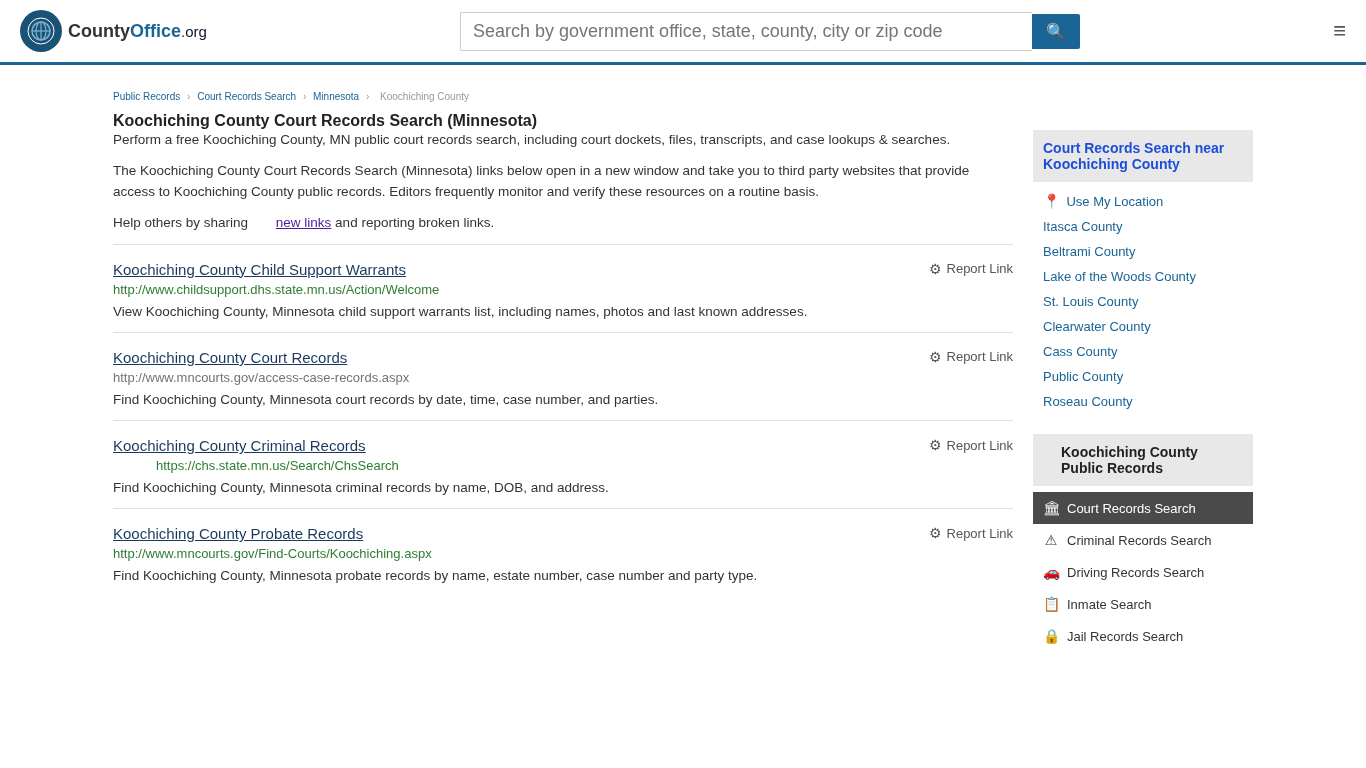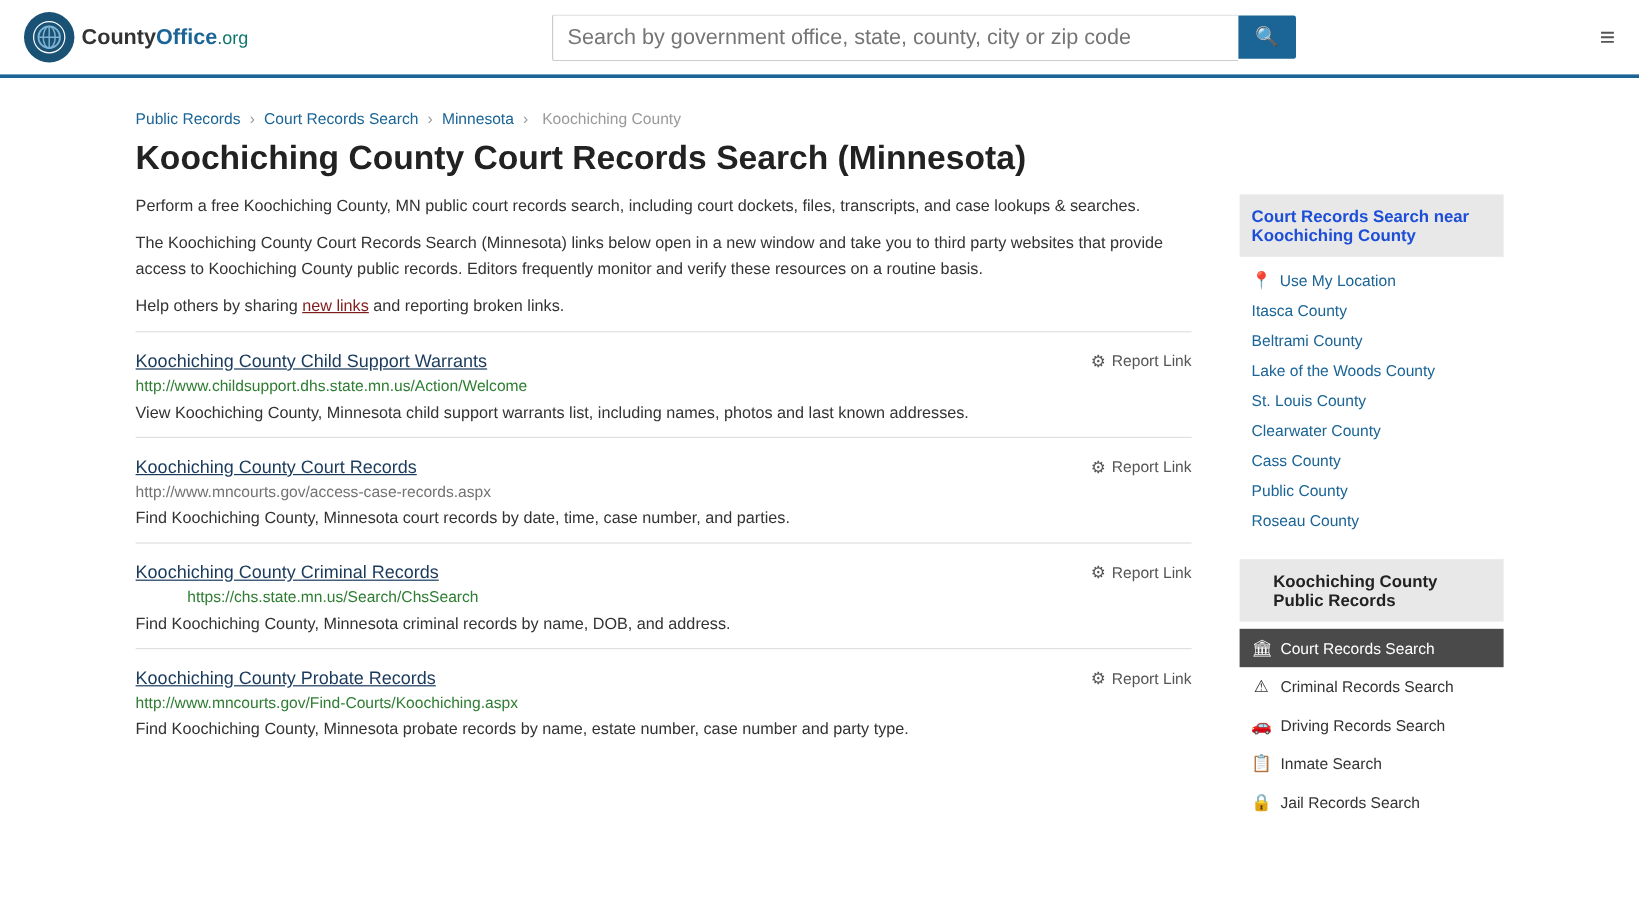--- a/index.html
+++ b/index.html
@@ -60,65 +60,65 @@
       font-size: 22px;
       color: #555;
       cursor: pointer;
       background: none;
       border: none;
     }
 
     
     .breadcrumb {
       padding: 6px 0 10px;
-      font-size: 13px;
+      font-size: 10px;
       color: #666;
     }
     .breadcrumb a {
       color: #1a6496;
       text-decoration: none;
     }
     .breadcrumb span {
       margin: 0 4px;
       color: #999;
     }
 
     
     .container {
       max-width: 1200px;
       margin: 0 auto;
       padding: 20px 30px;
     }
     .page-title {
-      font-size: 28px;
+      font-size: 16px;
       font-weight: bold;
       color: #222;
-      margin-bottom: 14px;
     }
     .main-layout {
       display: flex;
-      gap: 40px;
+      gap: 20px;
     }
     .content {
       flex: 1;
     }
     .sidebar {
       width: 220px;
       flex-shrink: 0;
     }
 
     
     .desc-text {
       font-size: 13.5px;
       line-height: 1.55;
       color: #333;
       margin-bottom: 10px;
     }
     .desc-text a {
-      color: #7f1d1d;
+      color: #4c1d95;
+      margin-left: 24px;
     }
 
     
     .result-card {
       border-top: 1px solid #e0e0e0;
       padding: 16px 0 10px;
     }
     .result-title {
       font-size: 15px;
       font-weight: normal;
@@ -222,21 +222,21 @@
     <div class="logo-circle">
       <svg width="28" height="28" viewBox="0 0 28 28" fill="none">
         <circle cx="14" cy="14" r="13" fill="#1a5276" stroke="#fff" stroke-width="1"></circle>
         <circle cx="14" cy="14" r="9" fill="none" stroke="#7fb3d3" stroke-width="1.5"></circle>
         <ellipse cx="14" cy="14" rx="5" ry="9" fill="none" stroke="#7fb3d3" stroke-width="1.2"></ellipse>
         <line x1="5" y1="14" x2="23" y2="14" stroke="#7fb3d3" stroke-width="1.2"></line>
         <line x1="14" y1="5" x2="14" y2="23" stroke="#7fb3d3" stroke-width="1.2"></line>
       </svg>
     </div>
     <div style="font-size:18px;font-weight:bold;color:#333;">
-      County<span style="color:#1a6496;">Office</span><span style="color:#0f766e;font-weight:normal;font-size:15px;">.org</span>
+      County<span style="color:#1a6496;">Office</span><span style="color:#0f172a;font-weight:normal;font-size:15px;">.org</span>
     </div>
   </div>
   <div class="search-area">
     <input class="search-input" type="text" placeholder="Search by government office, state, county, city or zip code" style="">
     <button class="search-btn">🔍</button>
   </div>
   <button class="menu-icon">≡</button>
 </header>
 
 <div class="container">

